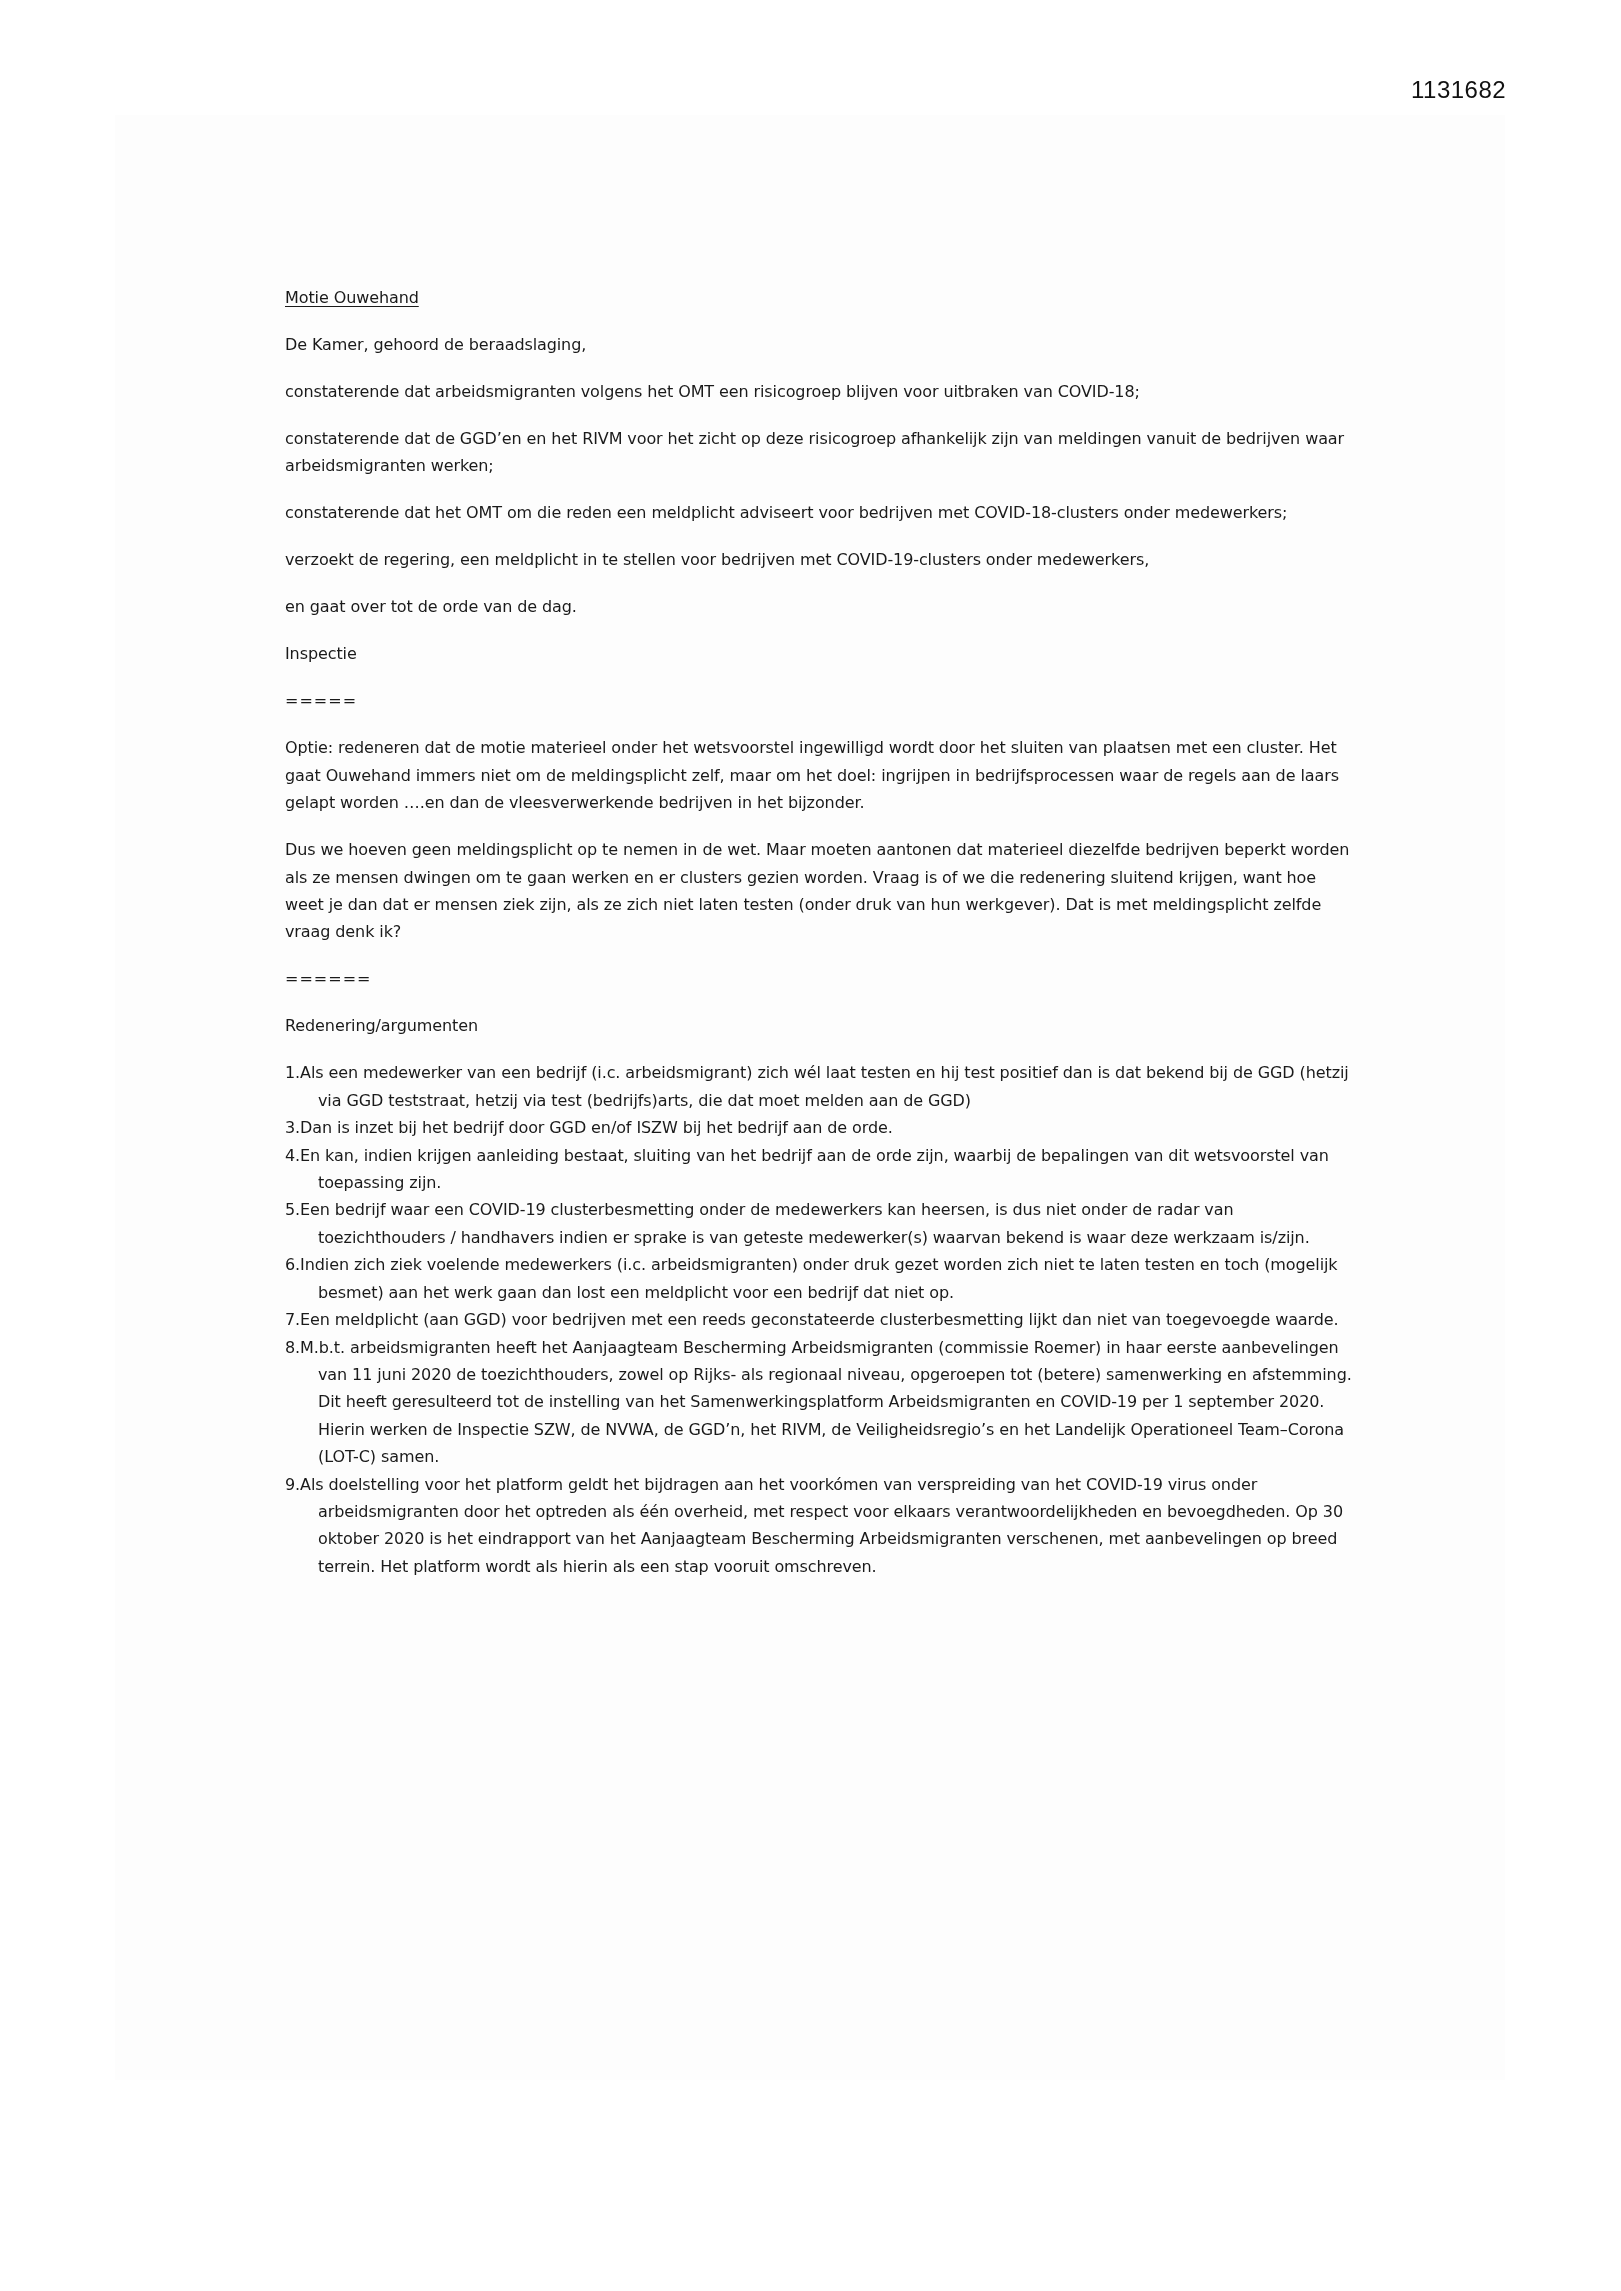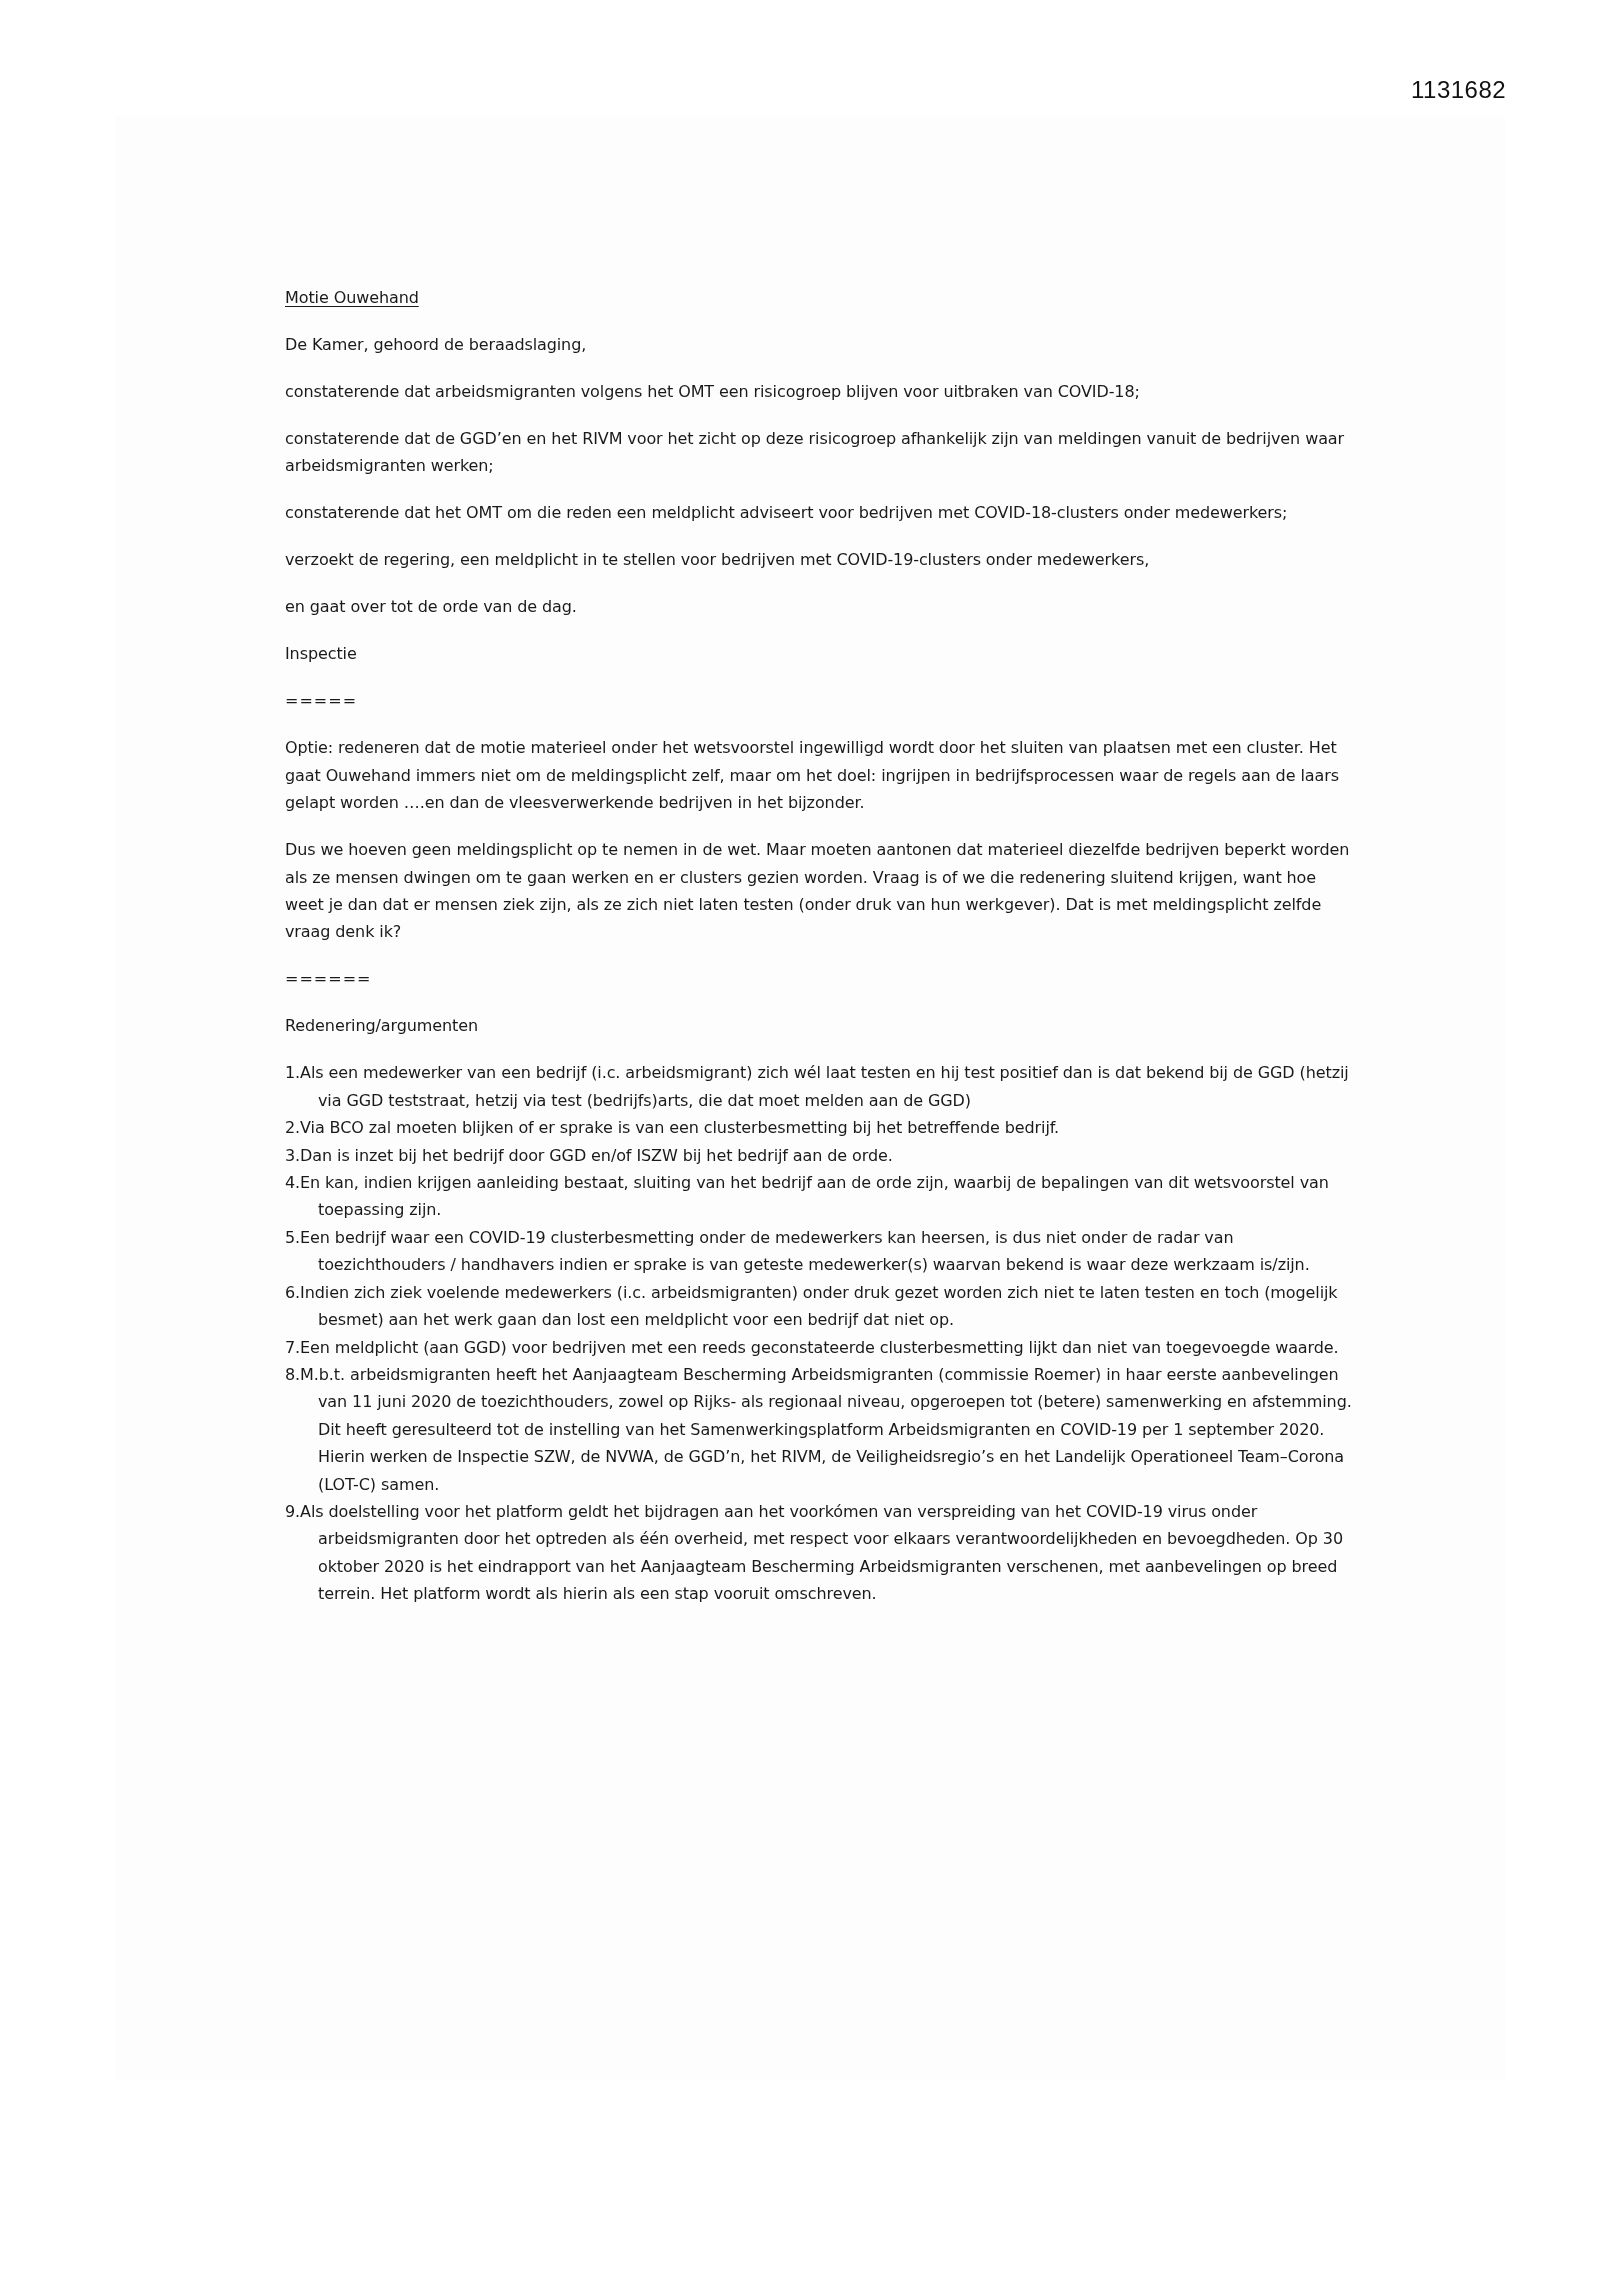--- a/index.html
+++ b/index.html
@@ -84,21 +84,20 @@
   <p>en gaat over tot de orde van de dag.</p>
   <p>Inspectie</p>
   <p class="sep">=====</p>
   <p>Optie: redeneren dat de motie materieel onder het wetsvoorstel ingewilligd wordt door het sluiten van plaatsen met een cluster. Het gaat Ouwehand immers niet om de meldingsplicht zelf, maar om het doel: ingrijpen in bedrijfsprocessen waar de regels aan de laars gelapt worden ….en dan de vleesverwerkende bedrijven in het bijzonder.</p>
   <p>Dus we hoeven geen meldingsplicht op te nemen in de wet. Maar moeten aantonen dat materieel diezelfde bedrijven beperkt worden als ze mensen dwingen om te gaan werken en er clusters gezien worden. Vraag is of we die redenering sluitend krijgen, want hoe weet je dan dat er mensen ziek zijn, als ze zich niet laten testen (onder druk van hun werkgever). Dat is met meldingsplicht zelfde vraag denk ik?</p>
   <p class="sep">======</p>
   <p>Redenering/argumenten</p>
 
   <ol class="args">
     <li><span class="num">1.</span><span>Als een medewerker van een bedrijf  (i.c. arbeidsmigrant) zich wél laat testen en hij test positief dan is dat bekend bij de GGD (hetzij via GGD teststraat, hetzij via test (bedrijfs)arts, die dat moet melden aan de GGD)</span></li>
-    <li><span class="num">2.</span><span>Via BCO zal moeten blijken of er sprake is van een clusterbesmetting bij het betreffende bedrijf.</span></li>
     <li><span class="num">3.</span><span>Dan is inzet bij het bedrijf door GGD en/of ISZW bij het bedrijf aan de orde.</span></li>
     <li><span class="num">4.</span><span>En kan, indien krijgen aanleiding bestaat, sluiting van het bedrijf aan de orde zijn, waarbij de bepalingen van dit wetsvoorstel van toepassing zijn.</span></li>
     <li><span class="num">5.</span><span>Een bedrijf waar een COVID-19 clusterbesmetting onder de medewerkers kan heersen, is dus niet onder de radar van toezichthouders / handhavers indien er sprake is van geteste medewerker(s) waarvan bekend is waar deze werkzaam is/zijn.</span></li>
     <li><span class="num">6.</span><span>Indien zich ziek voelende medewerkers (i.c. arbeidsmigranten) onder druk gezet worden zich niet te laten testen en toch (mogelijk besmet) aan het werk gaan dan lost een meldplicht voor een bedrijf dat niet op.</span></li>
     <li><span class="num">7.</span><span>Een meldplicht (aan GGD) voor bedrijven met een reeds geconstateerde clusterbesmetting lijkt dan niet van toegevoegde waarde.</span></li>
     <li><span class="num">8.</span><span>M.b.t. arbeidsmigranten heeft het Aanjaagteam Bescherming Arbeidsmigranten (commissie Roemer) in haar eerste aanbevelingen van 11 juni 2020 de toezichthouders, zowel op Rijks- als regionaal niveau, opgeroepen tot (betere) samenwerking en afstemming. Dit heeft geresulteerd tot de instelling van het Samenwerkingsplatform Arbeidsmigranten en COVID-19 per 1 september 2020. Hierin werken de Inspectie SZW, de NVWA, de GGD’n, het RIVM, de Veiligheidsregio’s en het Landelijk Operationeel Team–Corona (LOT-C) samen.</span></li>
     <li><span class="num">9.</span><span>Als doelstelling voor het platform geldt het bijdragen aan het voorkómen van verspreiding van het COVID-19 virus onder arbeidsmigranten door het optreden als één overheid, met respect voor elkaars verantwoordelijkheden en bevoegdheden. Op 30 oktober 2020 is het eindrapport van het Aanjaagteam Bescherming Arbeidsmigranten verschenen, met aanbevelingen op breed terrein. Het platform wordt als hierin als een stap vooruit omschreven.</span></li>
   </ol>
 </div>
 

